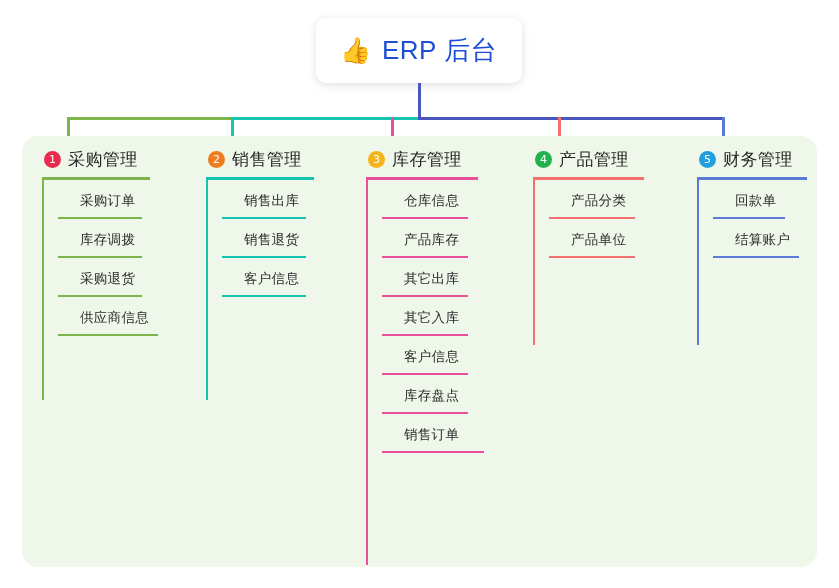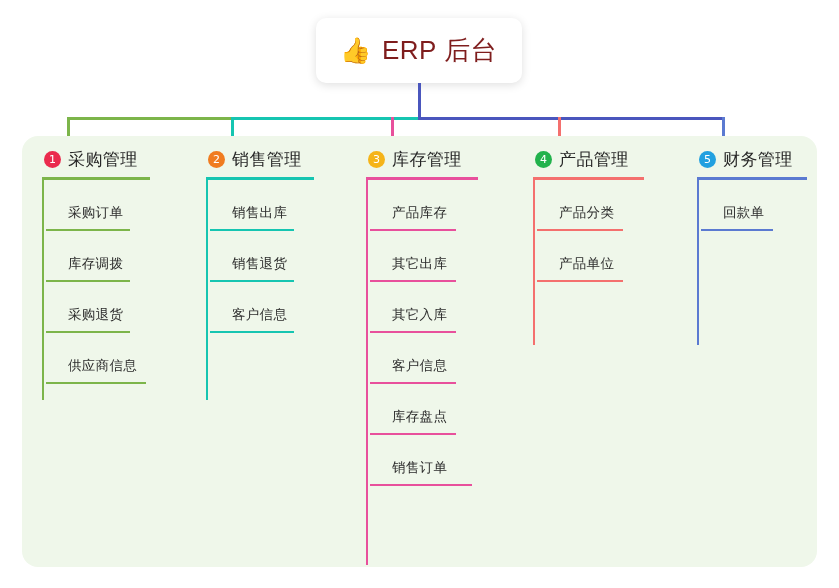--- a/index.html
+++ b/index.html
@@ -32,21 +32,21 @@
     gap: 10px;
     box-sizing: border-box;
   }
   #root-card .thumb {
     font-size: 25px;
     line-height: 1;
     display: inline-block;
   }
   #root-card .root-title {
     font-size: 26px;
-    color: #7f1d1d;
+    color: #1d4ed8;
     letter-spacing: 0.5px;
     white-space: nowrap;
   }
 
   
   .conn {
     position: absolute;
   }
   .conn-h { height: 3px; }
   .conn-v { width: 3px; }
@@ -100,23 +100,23 @@
     padding-top: 0;
   }
   .spine {
     position: absolute;
     left: 0;
     top: 0;
     width: 2px;
   }
   .node {
     position: relative;
-    height: 51px;
+    height: 39px;
     box-sizing: border-box;
-    margin-left: 4px;
+    margin-left: 16px;
   }
   .node-label {
     position: absolute;
     left: 22px;
     bottom: 9px;
     font-size: 13.5px;
     color: #2b2b2b;
     white-space: nowrap;
     letter-spacing: 0.3px;
   }
@@ -198,20 +198,24 @@
     </div>
     <div class="column" style="left: 344px; top: 10px;">
       <div class="col-header">
         <span class="badge" style="background: rgb(245, 180, 25);">3</span>
         <span class="col-title">库存管理</span>
       </div>
       <div class="col-rule" style="width: 112px; background: rgb(232, 80, 156);"></div>
       <div class="col-body">
         <div class="spine" style="background: rgb(232, 80, 156); height: 385px;"></div>
         <div class="node">
+          <span class="node-label">仓库信息</span>
+          <div class="node-rule" style="width: 86px; background: rgb(232, 80, 156);"></div>
+        </div>
+        <div class="node">
           <span class="node-label">产品库存</span>
           <div class="node-rule" style="width: 86px; background: rgb(232, 80, 156);"></div>
         </div>
         <div class="node">
           <span class="node-label">其它出库</span>
           <div class="node-rule" style="width: 86px; background: rgb(232, 80, 156);"></div>
         </div>
         <div class="node">
           <span class="node-label">其它入库</span>
           <div class="node-rule" style="width: 86px; background: rgb(232, 80, 156);"></div>
@@ -253,15 +257,19 @@
         <span class="badge" style="background: rgb(33, 160, 224);">5</span>
         <span class="col-title">财务管理</span>
       </div>
       <div class="col-rule" style="width: 110px; background: rgb(91, 122, 209);"></div>
       <div class="col-body">
         <div class="spine" style="background: rgb(91, 122, 209); height: 165px;"></div>
         <div class="node">
           <span class="node-label">回款单</span>
           <div class="node-rule" style="width: 72px; background: rgb(91, 122, 209);"></div>
         </div>
+        <div class="node">
+          <span class="node-label">结算账户</span>
+          <div class="node-rule" style="width: 86px; background: rgb(91, 122, 209);"></div>
+        </div>
       </div>
     </div>
   </div>
 
 </body></html>

